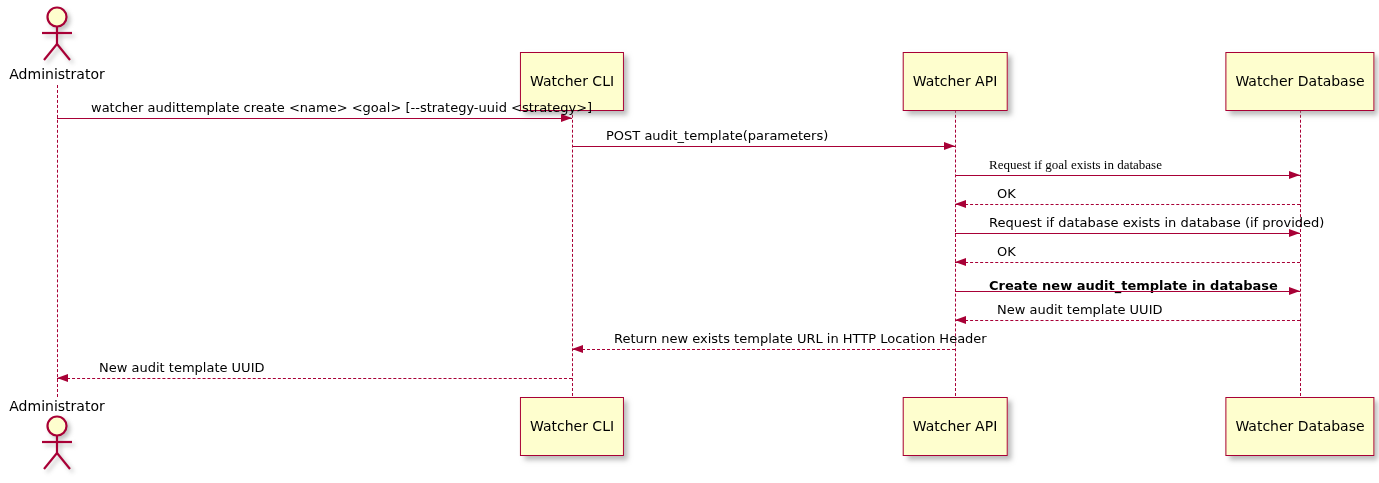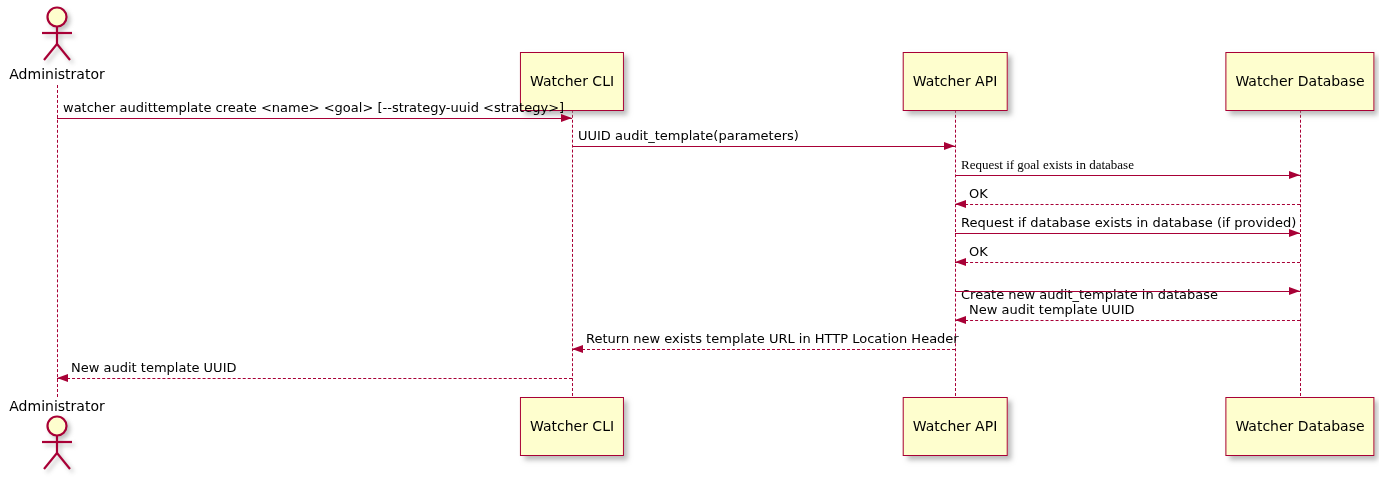--- a/index.html
+++ b/index.html
@@ -41,20 +41,21 @@
     position:absolute;
     transform:translateX(-50%);
     font-size:14px;line-height:16px;
     white-space:nowrap;
   }
   .msg-label{
     position:absolute;
     font-size:13px;line-height:16px;
     white-space:nowrap;
     color:var(--text);
+    margin-left:28px;
   }
   .msg-line{position:absolute;height:0;}
   .msg-line.solid{border-top:1.5px solid var(--accent);}
   .msg-line.dashed{border-top:1px dashed var(--accent);}
   .msg-head{position:absolute;width:0;height:0;}
   .msg-head.right{
     border-left:11px solid var(--accent);
     border-top:4.5px solid transparent;
     border-bottom:4.5px solid transparent;
   }
@@ -100,36 +101,36 @@
     </div>
   <div id="bottom-boxes">
       <div class="pbox" style="left: 572px; top: 397px;">Watcher CLI</div>
       <div class="pbox" style="left: 955px; top: 397px;">Watcher API</div>
       <div class="pbox" style="left: 1300px; top: 397px;">Watcher Database</div>
     </div>
   <div id="messages">
       <div class="msg-label" style="left: 63px; top: 100px;">watcher audittemplate create &lt;name&gt; &lt;goal&gt; [--strategy-uuid &lt;strategy&gt;]</div>
       <div class="msg-line solid" style="left: 57px; top: 118px; width: 515px;"></div>
       <div class="msg-head right" style="top: 114px; left: 561px;"></div>
-      <div class="msg-label" style="left: 578px; top: 128px;">UUID audit_template(parameters)</div>
+      <div class="msg-label" style="left: 578px; top: 128px;">POST audit_template(parameters)</div>
       <div class="msg-line solid" style="left: 572px; top: 146px; width: 383px;"></div>
       <div class="msg-head right" style="top: 142px; left: 944px;"></div>
       <div class="msg-label" style="left: 961px; top: 157px; font-family: Liberation Serif, serif;">Request if goal exists in database</div>
       <div class="msg-line solid" style="left: 955px; top: 175px; width: 345px;"></div>
       <div class="msg-head right" style="top: 171px; left: 1289px;"></div>
       <div class="msg-label" style="left: 969px; top: 186px;">OK</div>
       <div class="msg-line dashed" style="left: 955px; top: 204px; width: 345px;"></div>
       <div class="msg-head left" style="top: 200px; left: 955px;"></div>
       <div class="msg-label" style="left: 961px; top: 215px;">Request if database exists in database (if provided)</div>
       <div class="msg-line solid" style="left: 955px; top: 233px; width: 345px;"></div>
       <div class="msg-head right" style="top: 229px; left: 1289px;"></div>
       <div class="msg-label" style="left: 969px; top: 244px;">OK</div>
       <div class="msg-line dashed" style="left: 955px; top: 262px; width: 345px;"></div>
       <div class="msg-head left" style="top: 258px; left: 955px;"></div>
-      <div class="msg-label" style="left: 961px; top: 287px;">Create new audit_template in database</div>
+      <div class="msg-label" style="left: 961px; top: 278px; font-weight: bold;">Create new audit_template in database</div>
       <div class="msg-line solid" style="left: 955px; top: 291px; width: 345px;"></div>
       <div class="msg-head right" style="top: 287px; left: 1289px;"></div>
       <div class="msg-label" style="left: 969px; top: 302px;">New audit template UUID</div>
       <div class="msg-line dashed" style="left: 955px; top: 320px; width: 345px;"></div>
       <div class="msg-head left" style="top: 316px; left: 955px;"></div>
       <div class="msg-label" style="left: 586px; top: 331px;">Return new exists template URL in HTTP Location Header</div>
       <div class="msg-line dashed" style="left: 572px; top: 349px; width: 383px;"></div>
       <div class="msg-head left" style="top: 345px; left: 572px;"></div>
       <div class="msg-label" style="left: 71px; top: 360px;">New audit template UUID</div>
       <div class="msg-line dashed" style="left: 57px; top: 378px; width: 515px;"></div>

